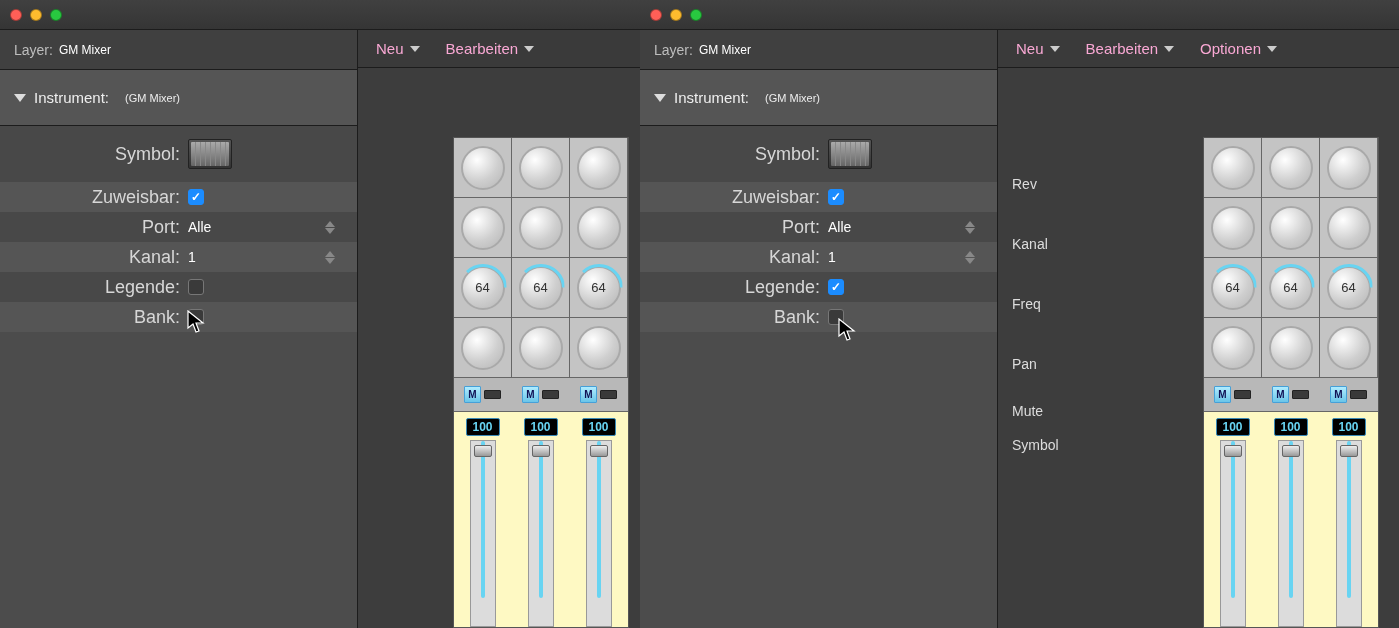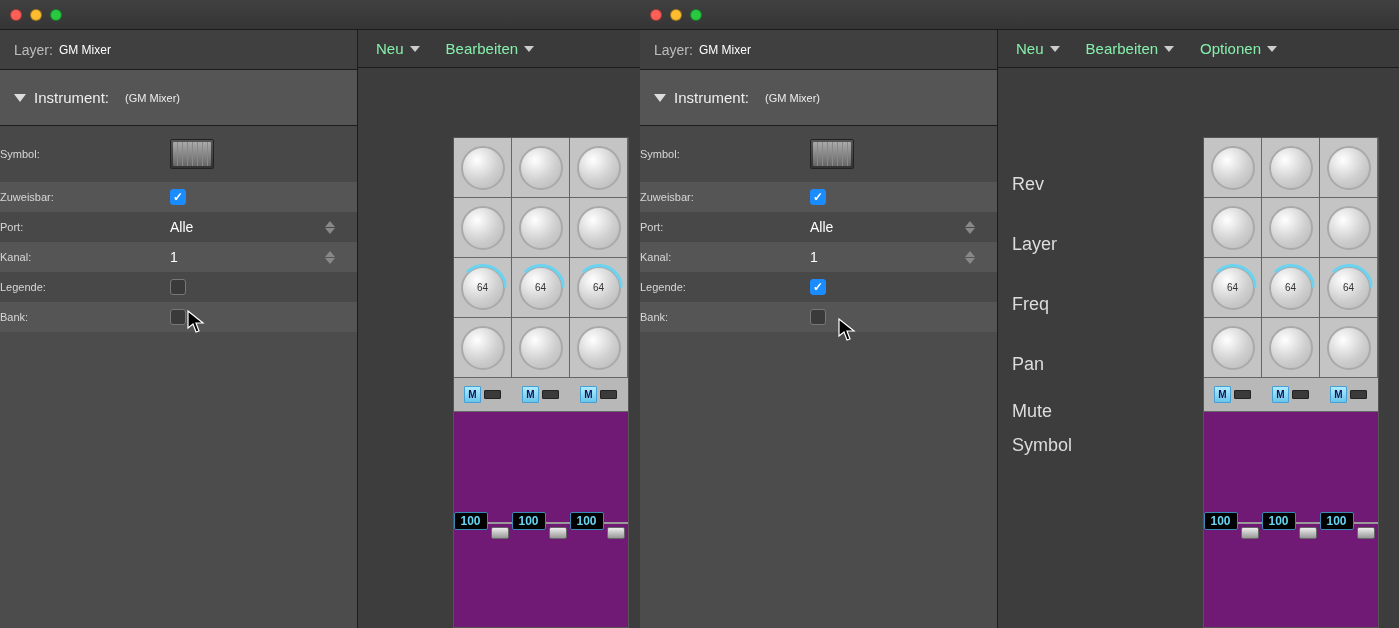--- a/index.html
+++ b/index.html
@@ -34,53 +34,53 @@
   .layer-row .val{color:#fff;font-size:12px;margin-left:6px;}
   .instr-row{height:56px;display:flex;align-items:center;padding:0 14px;background:var(--row-alt);border-bottom:1px solid var(--border);}
   .disclosure{width:0;height:0;border-left:6px solid transparent;border-right:6px solid transparent;border-top:8px solid #ddd;margin-right:8px;}
   .instr-row .lbl{color:#eee;font-size:15px;font-weight:500;}
   .instr-row .val{color:#eee;font-size:11px;margin-left:16px;}
   .prop-rows{display:flex;flex-direction:column;}
   .prop{height:30px;display:flex;align-items:center;padding:0 14px 0 0;}
   .prop:nth-child(odd){background:var(--row-alt2);}
   .prop:nth-child(even){background:var(--row-alt);}
   .firstprop{height:56px;}
-  .plbl{width:170px;text-align:left;color:var(--text);font-size:11px;padding-right:8px;}
+  .plbl{width:170px;text-align:right;color:var(--text);font-size:18px;padding-right:8px;margin-left:18px;}
   .pval{flex:1;display:flex;align-items:center;color:#fff;font-size:14px;position:relative;}
   .checkbox{width:16px;height:16px;border-radius:3px;border:1px solid #777;background:#3a3a3a;display:flex;align-items:center;justify-content:center;}
   .checkbox.checked{background:var(--accent);border-color:var(--accent);}
   .checkbox.checked::after{content:"✓";color:#fff;font-size:12px;font-weight:bold;line-height:1;}
   .stepper{position:absolute;right:8px;display:flex;flex-direction:column;gap:1px;}
   .step{width:10px;height:6px;}
   .step.up{border-left:5px solid transparent;border-right:5px solid transparent;border-bottom:6px solid #888;width:0;height:0;}
   .step.down{border-left:5px solid transparent;border-right:5px solid transparent;border-top:6px solid #888;width:0;height:0;}
   .mixer-icon{width:44px;height:30px;background:linear-gradient(#555,#333);border:1px solid #222;border-radius:2px;position:relative;overflow:hidden;}
   .mixer-icon::before{content:"";position:absolute;inset:2px;background:
       linear-gradient(90deg,#888 0 1px,transparent 1px) 4px 0/5px 100%,
       linear-gradient(#aaa,#666);border-radius:1px;}
   .cursor{position:absolute;width:20px;height:24px;pointer-events:none;z-index:50;}
   .stage{position:absolute;top:30px;bottom:0;background:var(--bg-panel);}
   .half.left .stage{left:358px;right:0;}
   .half.right .stage{left:358px;right:0;}
   .menubar{height:38px;display:flex;align-items:center;gap:2px;padding:0 6px;background:#3a3a3a;border-bottom:1px solid var(--border);}
-  .menu-btn{display:flex;align-items:center;gap:6px;color:#86efac;font-size:15px;padding:4px 12px;border-radius:4px;}
+  .menu-btn{display:flex;align-items:center;gap:6px;color:#f9a8d4;font-size:15px;padding:4px 12px;border-radius:4px;}
   .menu-btn .chev{width:0;height:0;border-left:5px solid transparent;border-right:5px solid transparent;border-top:6px solid #ccc;}
   .mixer-panel{position:absolute;background:var(--mixer-bg);border:1px solid #555;display:flex;}
-  .row-labels{position:absolute;left:14px;color:#ddd;font-size:18px;display:flex;flex-direction:column;gap:0;}
+  .row-labels{position:absolute;left:14px;color:#ddd;font-size:14px;display:flex;flex-direction:column;gap:0;}
   .row-labels span{height:60px;display:flex;align-items:center;}
   .row-labels .sm{height:34px;}
   .strip{width:58px;display:flex;flex-direction:column;align-items:center;border-right:1px solid var(--mixer-sep);}
   .knob-cell{width:58px;height:60px;display:flex;align-items:center;justify-content:center;border-bottom:1px solid var(--mixer-sep);}
   .knob{width:44px;height:44px;border-radius:50%;background:radial-gradient(circle at 35% 30%,#fff,#cfcfcf 55%,#b5b5b5);border:2px solid var(--knob-ring);position:relative;}
   .knob.val .ring{position:absolute;inset:-4px;border:3px solid var(--cyan);border-radius:50%;clip-path:polygon(50% 50%,0 0,100% 0,100% 50%);}
-  .knob .klabel{position:absolute;inset:0;display:flex;align-items:center;justify-content:center;font-size:10px;color:#333;font-weight:500;}
+  .knob .klabel{position:absolute;inset:0;display:flex;align-items:center;justify-content:center;font-size:13px;color:#333;font-weight:500;}
   .mute-row{width:58px;height:34px;display:flex;align-items:center;justify-content:center;gap:3px;border-bottom:1px solid var(--mixer-sep);background:#b8b8b8;}
   .mbtn{width:17px;height:17px;border:1px solid #46a0d8;background:linear-gradient(#b0ecff,#6ac5e8);display:flex;align-items:center;justify-content:center;font-size:10px;color:#115;font-weight:bold;border-radius:1px;}
   .level-dot{width:17px;height:9px;background:#3a3a3a;border:1px solid #222;border-radius:1px;}
-  .fader-cell{flex:1;width:58px;display:flex;flex-direction:row;align-items:center;padding-top:6px;background:#701a75;}
+  .fader-cell{flex:1;width:58px;display:flex;flex-direction:column;align-items:center;padding-top:6px;background:#fef9c3;}
   .vol-read{width:34px;height:18px;background:#000;border:1px solid #3a8ab7;color:var(--cyan);font-size:12px;display:flex;align-items:center;justify-content:center;border-radius:2px;margin-bottom:4px;font-weight:600;}
   .fader-track{width:26px;flex:1;background:#dcdcdc;border:1px solid #999;display:flex;align-items:flex-start;justify-content:center;position:relative;}
   .fader-fill{width:4px;background:var(--cyan);height:85%;border-radius:2px;}
   .fader-cap{position:absolute;top:4px;width:18px;height:12px;background:linear-gradient(#eee,#999);border:1px solid #666;border-radius:2px;}
 </style>
 </head>
 <body>
 
 <div class="half left">
   <div class="titlebar">
@@ -322,21 +322,21 @@
           <span>Bearbeiten</span>
           <span class="chev"></span>
         </div>
       <div class="menu-btn">
           <span>Optionen</span>
           <span class="chev"></span>
         </div>
     </div>
     <div class="row-labels" id="rlabels" style="top:124px;">
         <span>Rev</span>
-        <span>Layer</span>
+        <span>Kanal</span>
         <span>Freq</span>
         <span>Pan</span>
         <span class="sm">Mute</span>
         <span class="sm">Symbol</span>
       </div>
     <div class="mixer-panel" id="mixer-right" style="left:205px;top:107px;bottom:0;">
         <div class="strip">
           <div class="knob-cell">
             <div class="knob"></div>
           </div>

